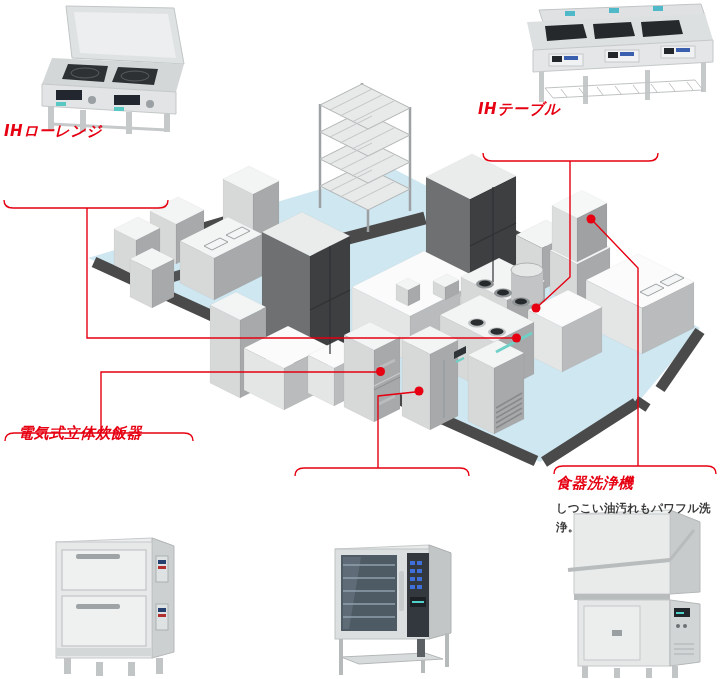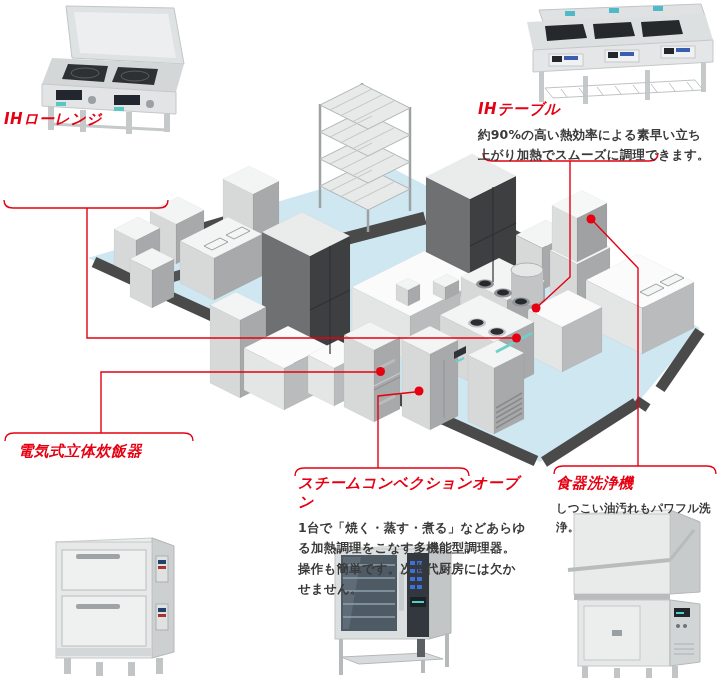--- a/index.html
+++ b/index.html
@@ -372,36 +372,31 @@
         </g>
       <g fill="#c2c5c6">
         <rect x="30" y="162" width="6" height="12"></rect>
           <rect x="62" y="164" width="6" height="10"></rect>
         <rect x="94" y="164" width="6" height="10"></rect>
           <rect x="120" y="162" width="6" height="12"></rect>
       </g>
     </svg>
   </div>
 
-  <div class="callout" style="left:4px;top:110px;width:220px">
+  <div class="callout" style="left:4px;top:122px;width:220px">
     <h3>IHローレンジ</h3>
   </div>
 
   <div class="callout" style="left:478px;top:100px;width:232px">
     <h3>IHテーブル</h3>
-    <p>約90%の高い熱効率による素早い立ち上がり加熱でスムーズに調理できます。</p>
-  </div>
-
-  <div class="callout" style="left:18px;top:442px;width:234px">
+  </div>
+
+  <div class="callout" style="left:18px;top:424px;width:234px">
     <h3>電気式立体炊飯器</h3>
   </div>
 
-  <div class="callout" style="left:298px;top:474px;width:228px">
-    <h3>スチームコンベクションオーブン</h3>
-    <p>1台で「焼く・蒸す・煮る」などあらゆる加熱調理をこなす多機能型調理器。操作も簡単です。次世代厨房には欠かせません。</p>
-  </div>
 
   <div class="callout small" style="left:556px;top:474px;width:178px">
     <h3>食器洗浄機</h3>
     <p>しつこい油汚れもパワフル洗浄。</p>
   </div>
 
 </div>
 
 </body></html>

